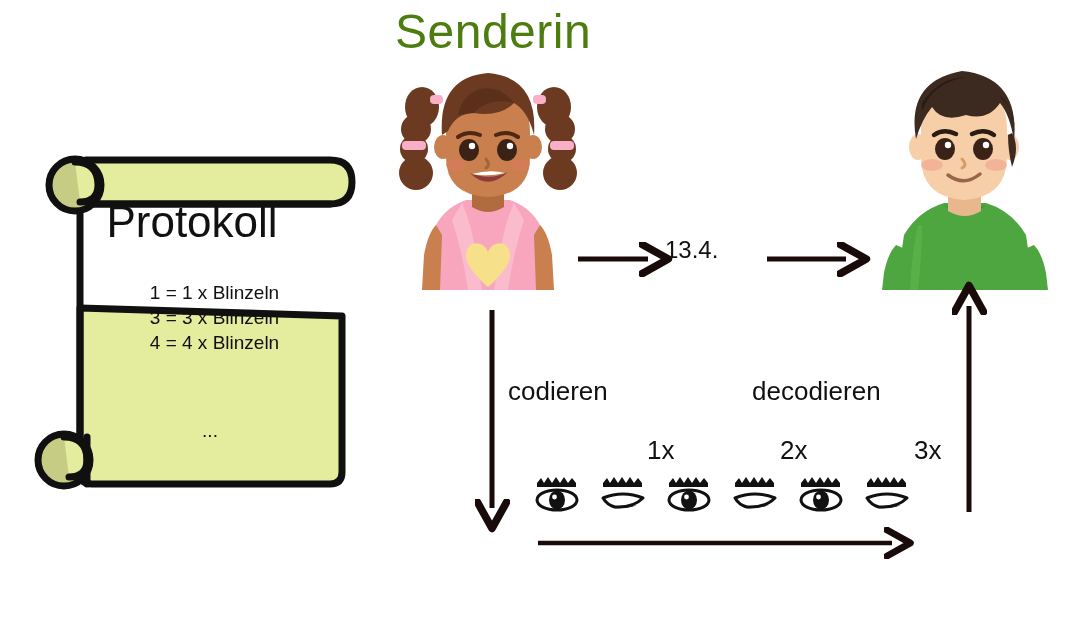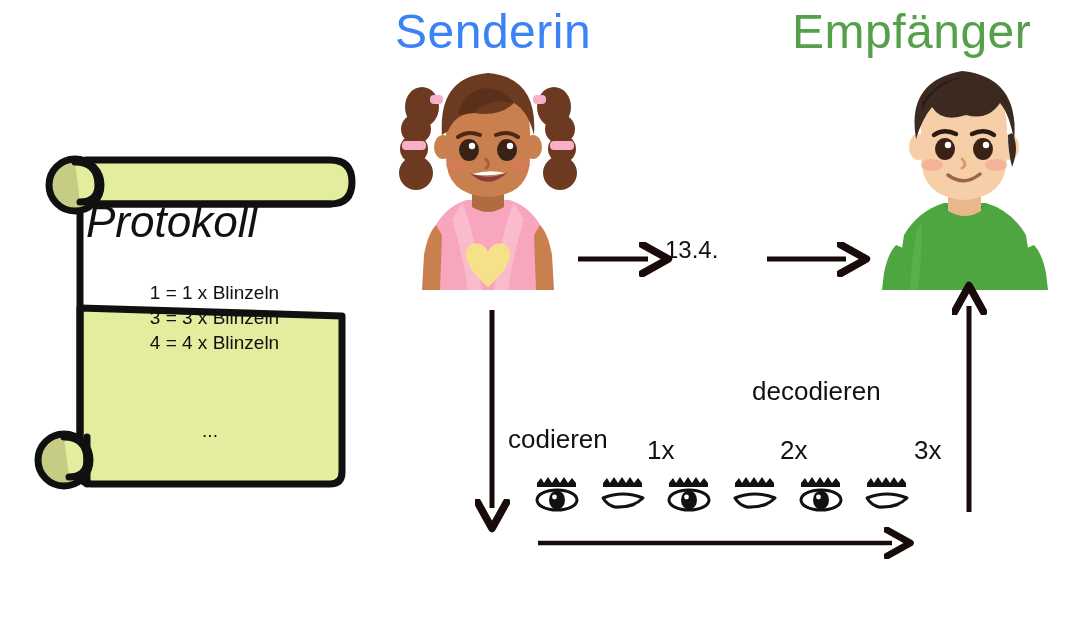--- a/index.html
+++ b/index.html
@@ -57,27 +57,27 @@
   .scroll-text {
     position: absolute;
     left: 0;
     top: 0;
     width: 340px;
     height: 350px;
     pointer-events: none;
   }
   #protocol-title {
     position: absolute;
-    left: 56px;
+    left: 37px;
     top: 60px;
     width: 250px;
+    text-align: center;
     font-size: 44px;
     color: #111111;
     line-height: 1;
-    font-style: italic;
   }
   #protocol-lines {
     position: absolute;
     left: 55px;
     top: 140px;
     width: 250px;
     text-align: center;
     font-size: 19px;
     line-height: 25px;
     color: #111111;
@@ -116,21 +116,21 @@
     font-size: 26px;
     color: #111111;
     white-space: nowrap;
     line-height: 1;
   }
   #date-label {
     left: 665px;
     top: 238px;
     font-size: 24px;
   }
-  #encode-label { left: 508px; top: 378px; margin-top: 48px; }
+  #encode-label { left: 508px; top: 378px; }
   #decode-label { left: 752px; top: 378px; }
   #transmission-label {
     left: 618px;
     top: 567px;
     font-size: 30px;
   }
 
   
   #blink-sequence {
     position: absolute;
@@ -152,22 +152,21 @@
   }
   #count-1 { left: 610px; top: 437px; }
   #count-2 { left: 743px; top: 437px; }
   #count-3 { left: 877px; top: 437px; }
 </style>
 </head>
 <body>
 
 <div class="stage">
 
-  <div class="heading" id="sender-heading" style="color: #3b82f6;">Senderin</div>
-  <div class="heading" id="receiver-heading" style="color: rgb(85, 160, 74);">Empfänger</div>
+  <div class="heading" id="sender-heading" style="color: #4d7c0f;">Senderin</div>
 
   <div id="protocol-scroll">
     <svg width="340" height="350" viewBox="0 0 340 350">
 
       <path d="M50 168 L50 332 Q50 344 62 344 L300 344 Q312 344 312 332 L312 176 L50 168 Z" fill="#e4ec9e" stroke="#101010" stroke-width="7" stroke-linejoin="round"></path>
 
       <path d="M56 20 L300 20 Q322 20 322 42 Q322 64 300 64 L56 64 Z" fill="#e4ec9e" stroke="#101010" stroke-width="7" stroke-linejoin="round"></path>
 
       <path d="M50 64 L300 64" stroke="#101010" stroke-width="7" stroke-linecap="round" fill="none"></path>
 

